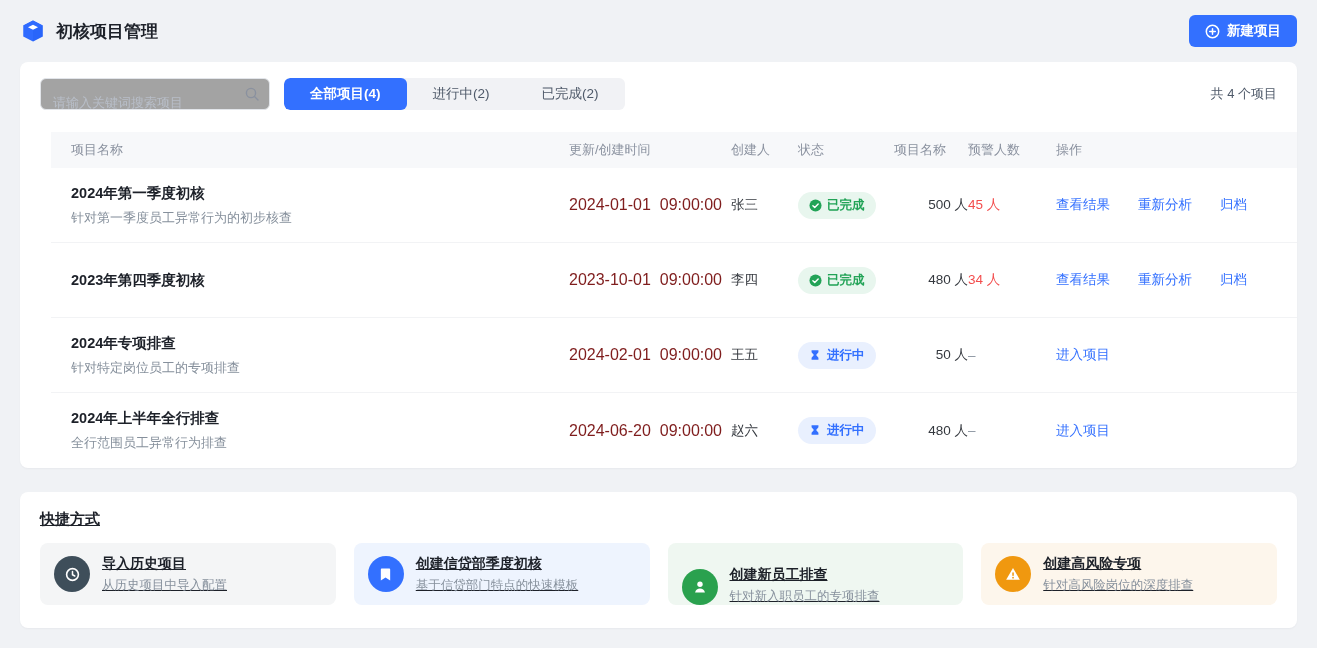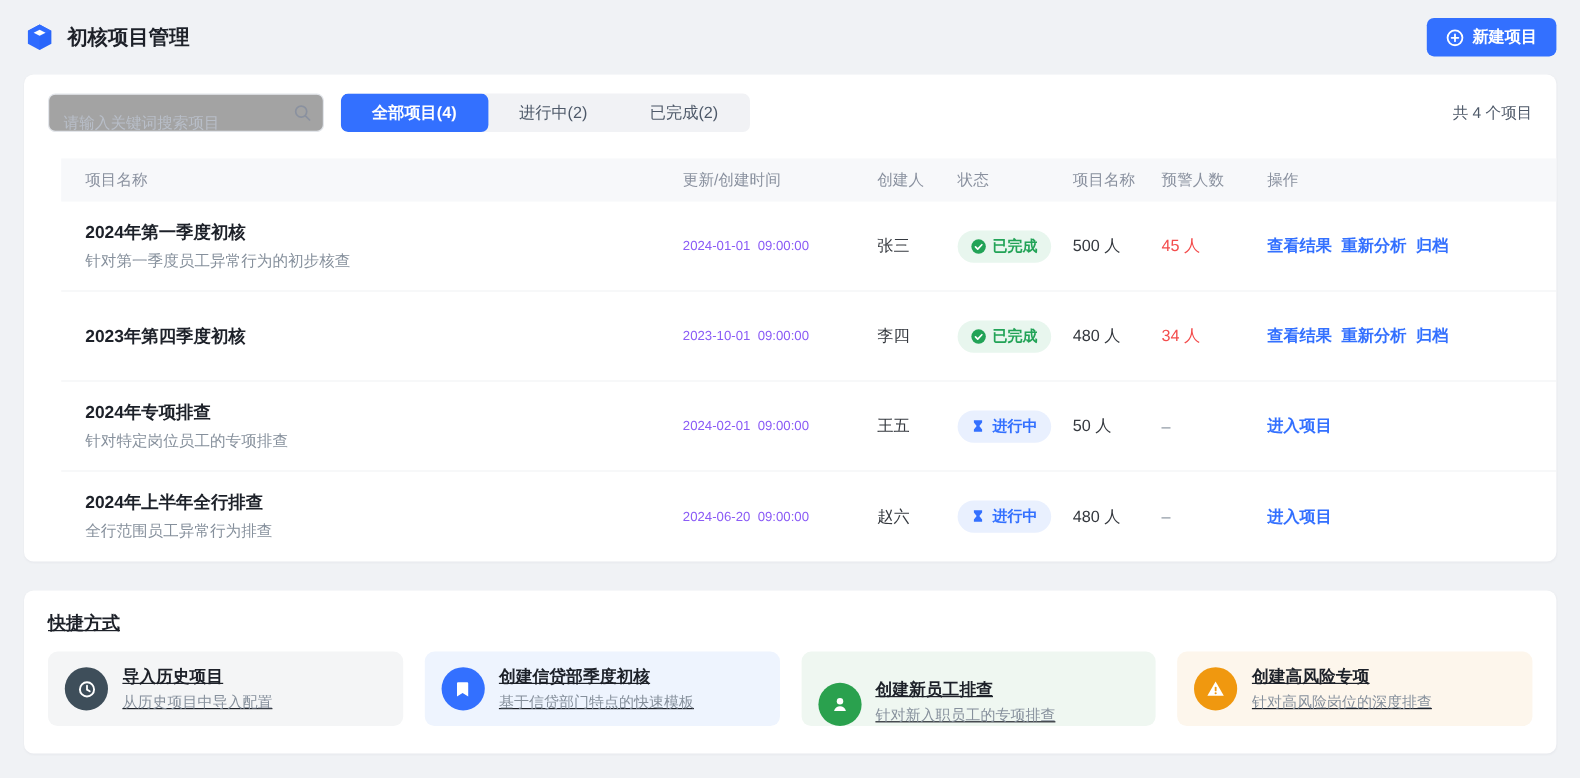--- a/index.html
+++ b/index.html
@@ -74,37 +74,37 @@
     padding: 0 20px;
   }
   .thead {
     background: #f7f8fa; height: 36px;
     font-size: 13px; color: #8a919f;
   }
   .trow { height: 75px; border-bottom: 1px solid #f2f3f5; cursor: pointer; }
   .trow:last-child { border-bottom: none; }
   .pname { font-size: 14.5px; font-weight: bold; color: #1d2129; }
   .pdesc { font-size: 13px; color: #86909c; margin-top: 6px; }
-  .time-cell { font-size: 11px; color: #8b5cf6; white-space: pre; }
+  .time-cell { font-size: 16px; color: #7f1d1d; white-space: pre; }
   .creator-cell { font-size: 13.5px; color: #35393f; }
-  .target-cell { font-size: 13.5px; color: #35393f; }
+  .target-cell { font-size: 13.5px; color: #35393f; text-align: right; }
   .warning-cell { font-size: 13.5px; }
   .warning-cell.alert { color: #f34d4d; }
   .warning-cell.muted { color: #86909c; }
 
   .badge {
     display: inline-flex; align-items: center; gap: 5px;
     border-radius: 999px; padding: 5px 11px;
     font-size: 12.5px; font-weight: bold;
   }
   .badge.done { background: #e8f6ee; color: #22a357; }
   .badge.progress { background: #e9f0fe; color: #3370ff; }
   .bicon { display: inline-flex; width: 13px; height: 13px; }
 
-  .actions-cell { display: flex; gap: 8px; font-weight: bold; }
+  .actions-cell { display: flex; gap: 28px; }
   .action-link {
     font-size: 13.5px; color: #3370ff; text-decoration: none;
     cursor: pointer; white-space: nowrap;
   }
 
   
   .shortcuts-title { font-size: 15px; font-weight: bold; color: #1d2129; margin-bottom: 14px; }
   .tiles { display: grid; grid-template-columns: repeat(4, 1fr); gap: 18px; }
   .tile {
     height: 62px; border-radius: 8px;

